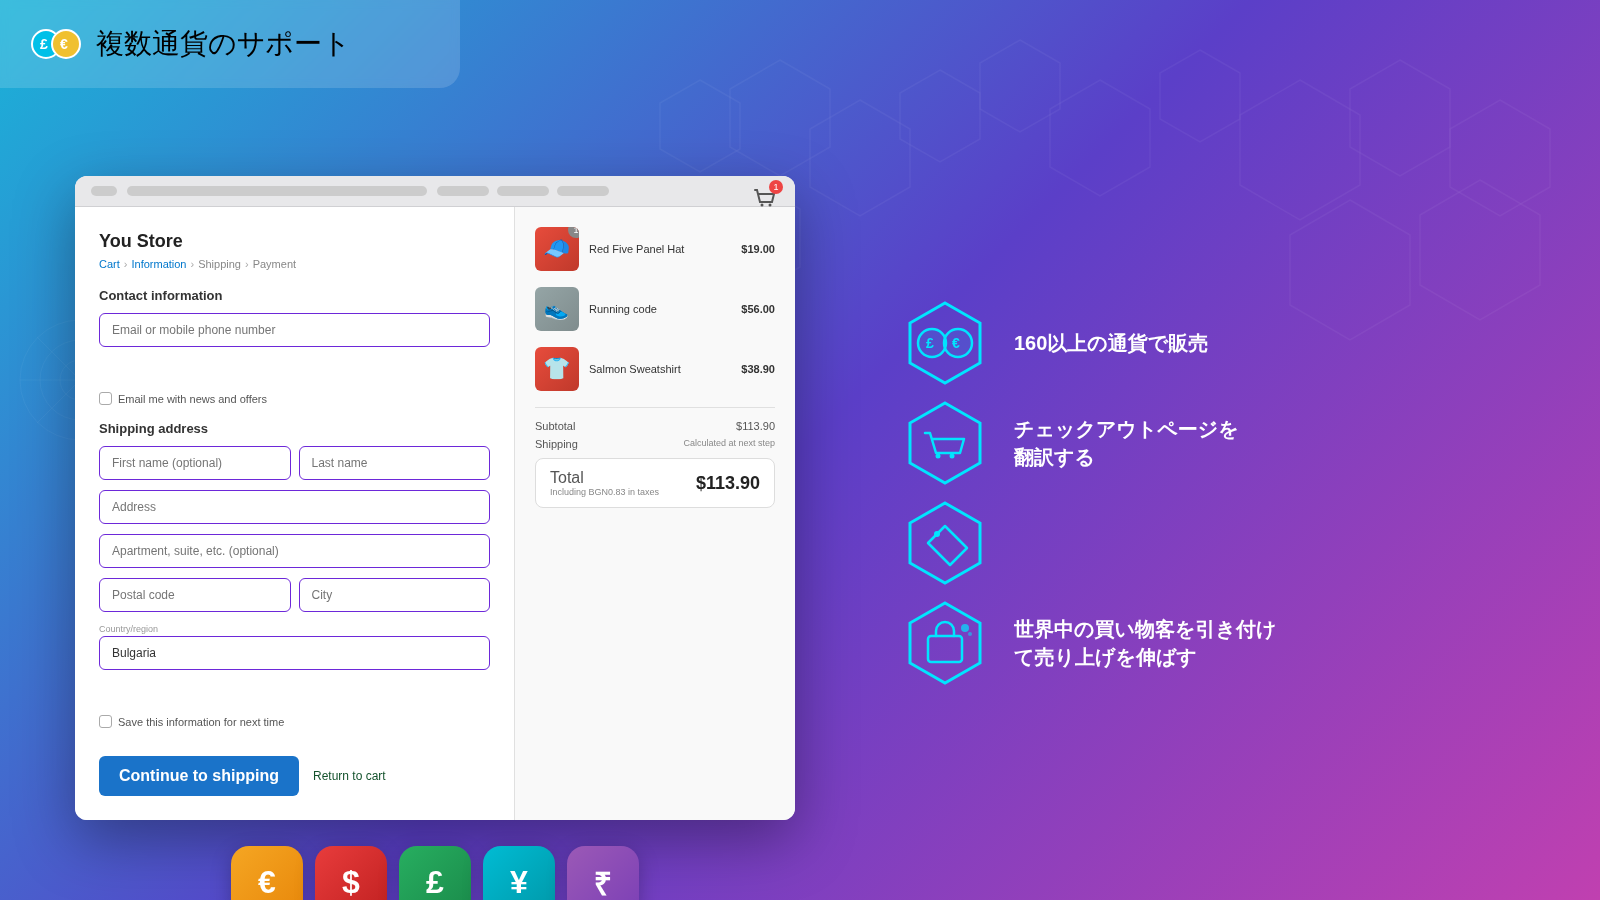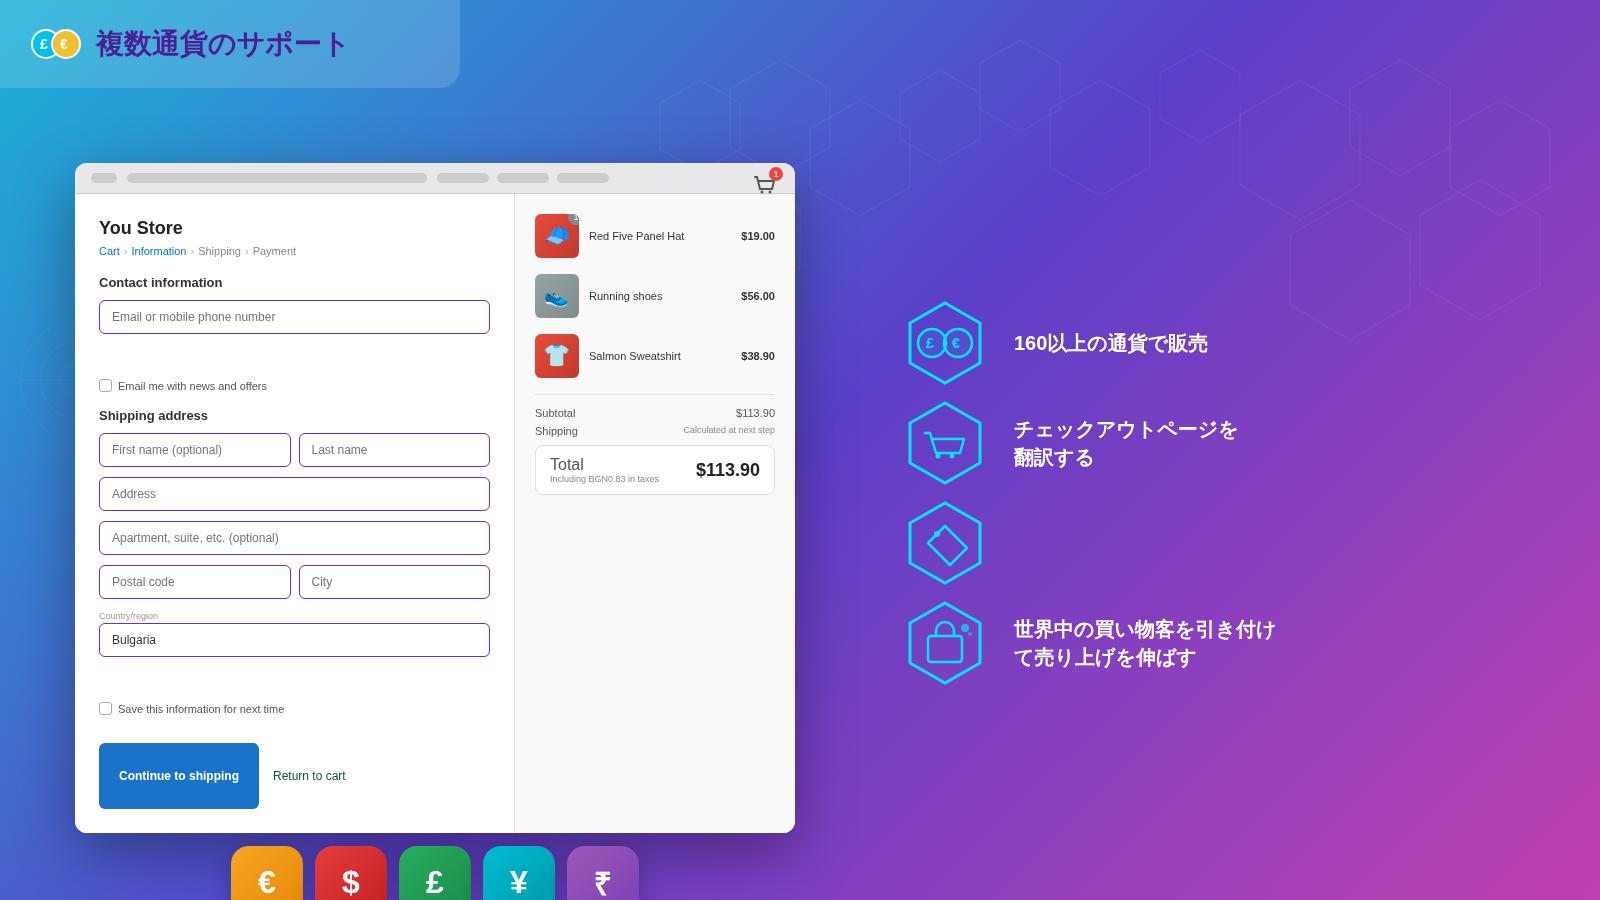--- a/index.html
+++ b/index.html
@@ -31,22 +31,22 @@
       border-bottom-right-radius: 20px;
     }
     .header-icon {
       width: 52px;
       height: 52px;
       margin-right: 14px;
       flex-shrink: 0;
     }
     .header-title {
       font-size: 28px;
-      font-weight: 700;
-      color: #4c1d95;
+      font-weight: 400;
+      color: #000000;
     }
 
     
     .main-content {
       display: flex;
       width: 100%;
       height: calc(900px - 80px);
       position: relative;
     }
 
@@ -205,22 +205,22 @@
       background: #fff;
     }
 
     .shipping-section { margin-top: 16px; }
 
     .btn-primary {
       background: #1a73c9;
       color: #fff;
       border: none;
       border-radius: 6px;
-      padding: 26px 20px;
-      font-size: 12px;
+      padding: 11px 20px;
+      font-size: 16px;
       font-weight: 600;
       cursor: pointer;
       margin-top: 14px;
     }
     .btn-link {
       background: none;
       border: none;
       color: #14532d;
       font-size: 12px;
       cursor: pointer;
@@ -513,21 +513,21 @@
       <div class="item-name">Red Five Panel Hat</div>
     </div>
     <div class="item-price">$19.00</div>
   </div>
               <div class="cart-item">
     <div class="item-img img-shoe">
       <span>👟</span>
 
     </div>
     <div class="item-info">
-      <div class="item-name">Running shoes</div>
+      <div class="item-name">Running code</div>
     </div>
     <div class="item-price">$56.00</div>
   </div>
               <div class="cart-item">
     <div class="item-img img-shirt">
       <span>👕</span>
 
     </div>
     <div class="item-info">
       <div class="item-name">Salmon Sweatshirt</div>

